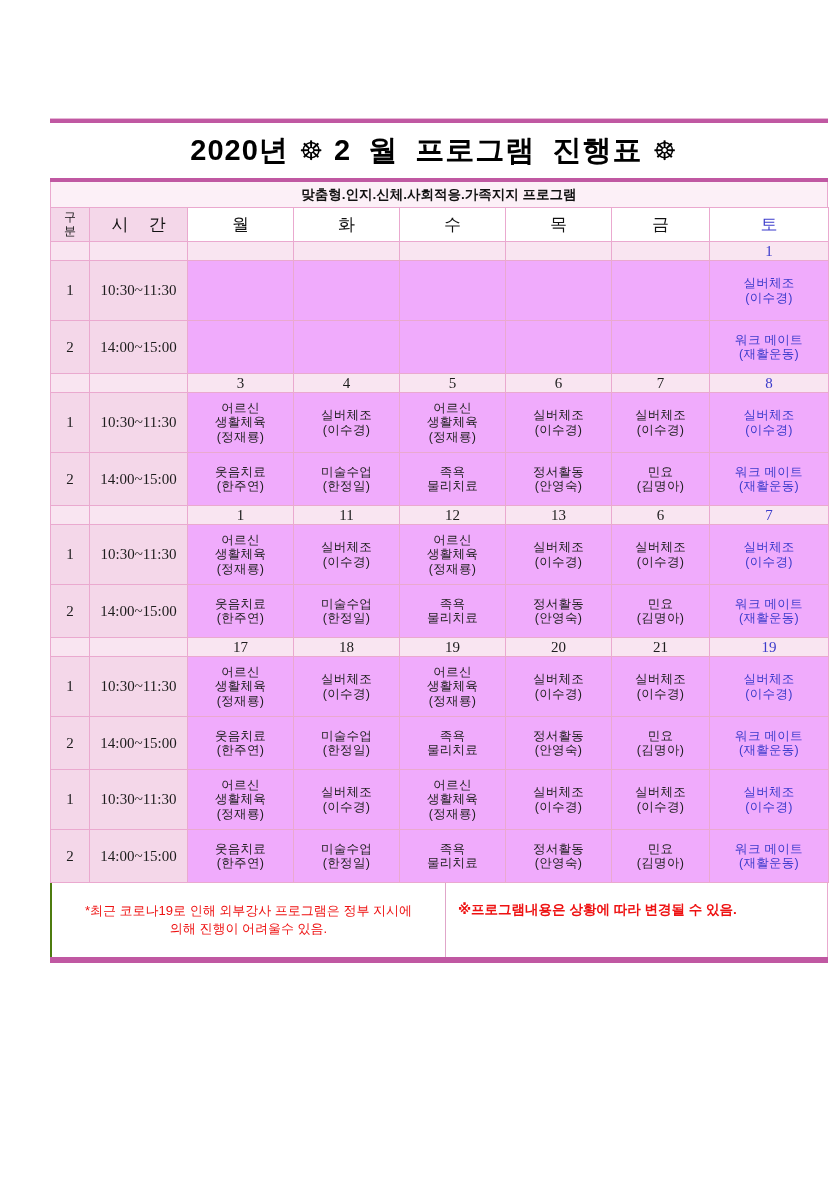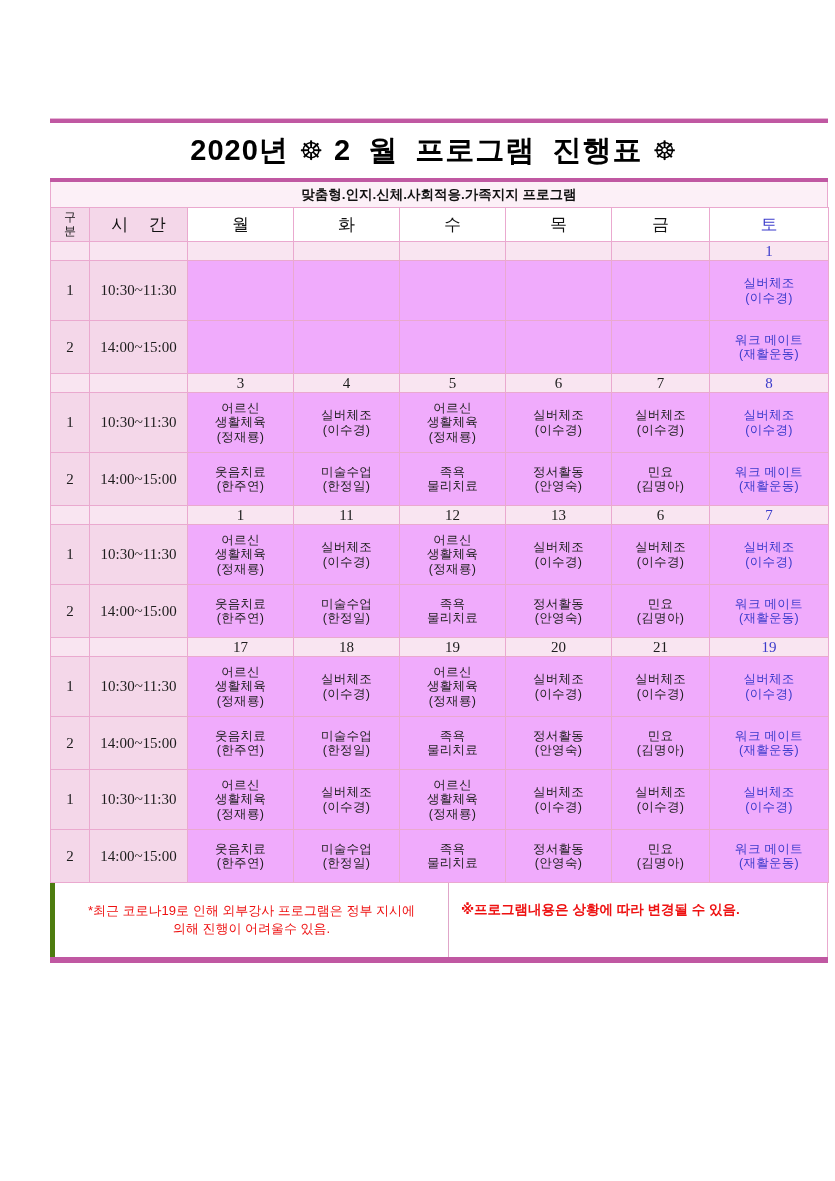--- a/index.html
+++ b/index.html
@@ -37,21 +37,21 @@
     width:778px; border-collapse:collapse; table-layout:fixed;
     border:1px solid #eaa9cf;
   }
   table.sched td, table.sched th {
     border:1px solid #eaa9cf; text-align:center; vertical-align:middle;
     overflow:hidden; padding:0;
   }
   thead th { height:34px; background:#ffffff; font-weight:normal; font-size:17px; color:#111; }
   thead th.pink { background:#f4d7e9; }
   th.gubun { font-size:12px; line-height:1.1; white-space:pre-line; }
-  th.time-h { letter-spacing:8px; text-indent:8px; }
+  th.time-h { letter-spacing:8px; text-indent:8px;font-family:Liberation Serif, serif; }
   th.sat { color:#3b3bcb; }
 
   tr.strip td { height:19px; background:#f9e5f1; }
   td.date-cell {
     font-family:"Liberation Serif","DejaVu Serif",serif;
     font-size:15px; color:#1c1c1c;
   }
   td.date-cell.sat { color:#3b3bcb; }
 
   tr.p1 td { height:60px; }
@@ -62,21 +62,21 @@
     font-size:15px;
   }
   td.prog-cell {
     background:#f0abfc; font-size:12.5px; line-height:1.15;
     letter-spacing:0.3px; white-space:pre-line; color:#222;
   }
   td.prog-cell.sat { color:#3b3bcb; }
 
   .footer {
     display:flex; width:778px; height:74px;
-    border-left:5px solid #4d7c0f; border-right:1px solid #eaa9cf;
+    border-left:2px solid #4d7c0f; border-right:1px solid #eaa9cf;
   }
   .footer .note-left {
     width:394px; border-right:1px solid #e0a6c9;
     display:flex; align-items:center; justify-content:center;
     font-size:13px; color:#ee1111; text-align:center;
     white-space:pre-line; line-height:1.35;
   }
   .footer .note-right {
     flex:1; display:flex; align-items:center;
     padding-left:12px; padding-bottom:20px;

